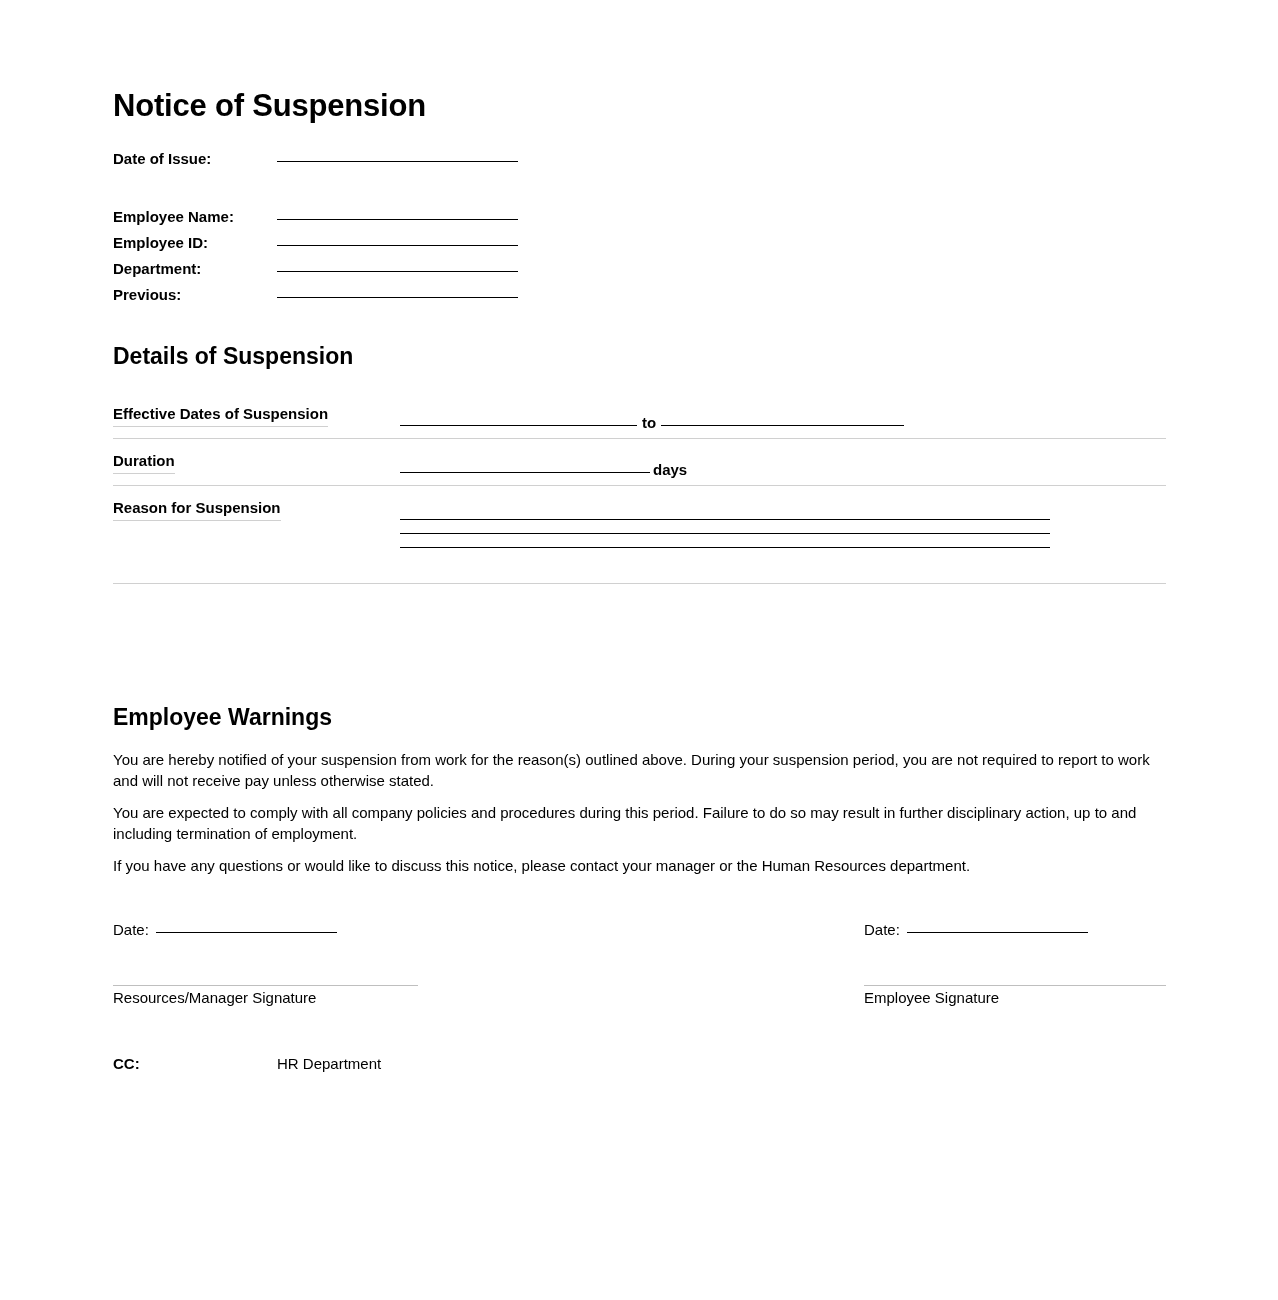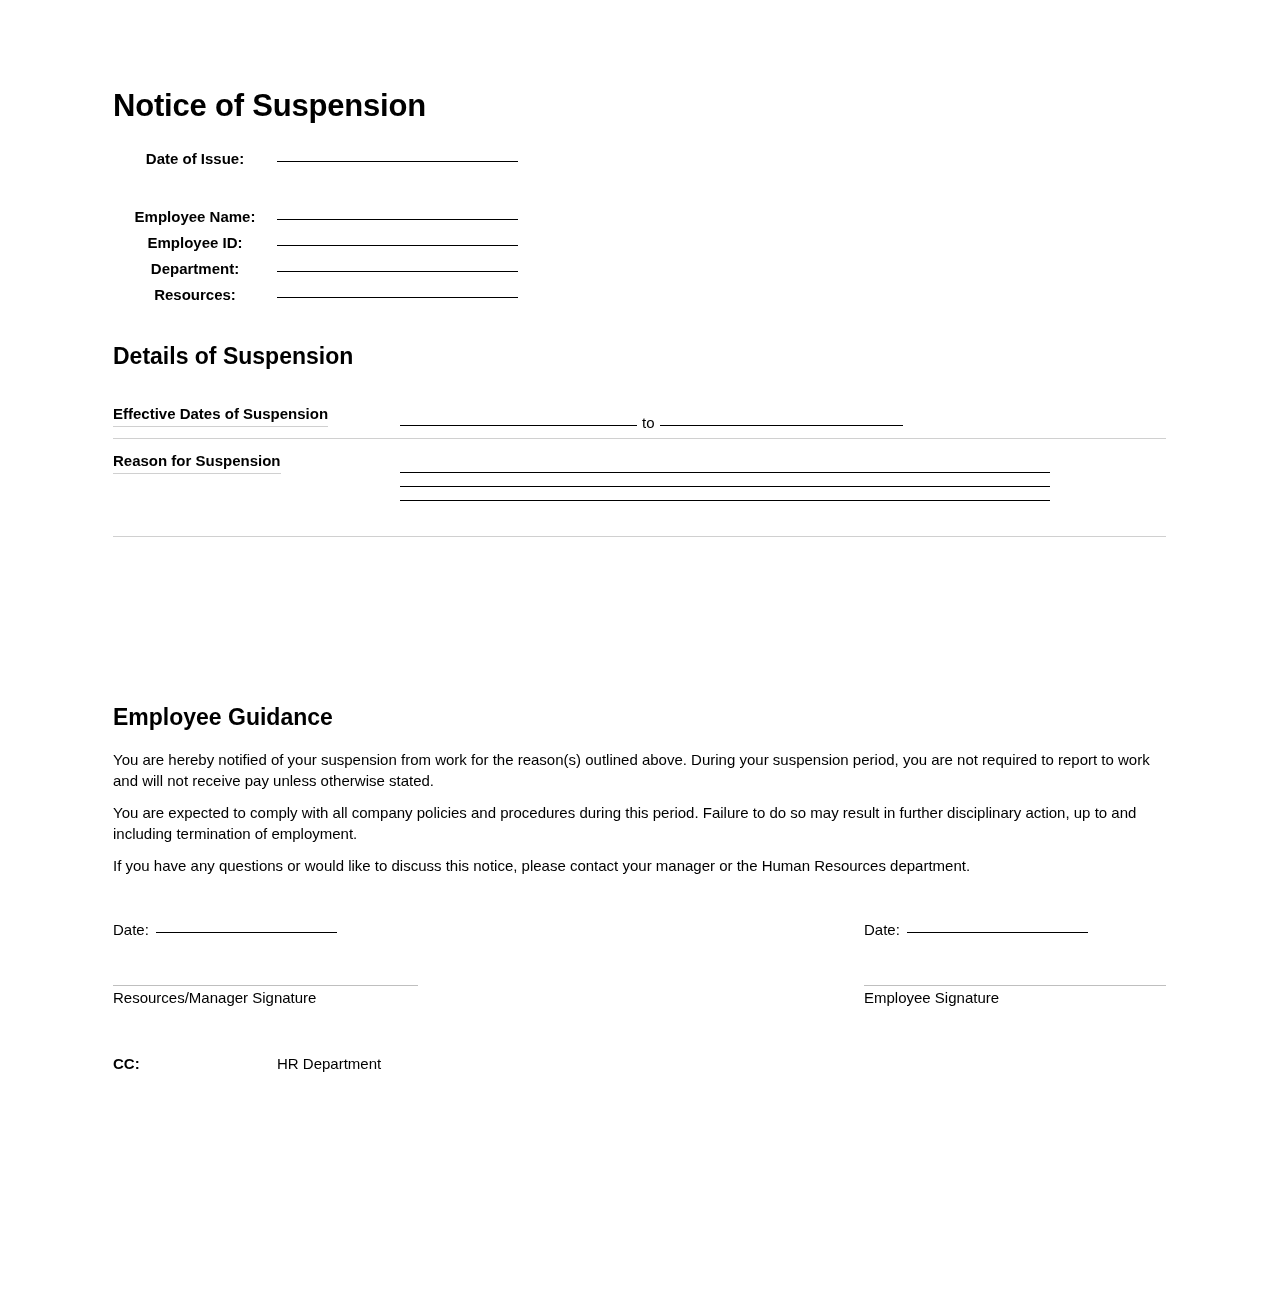--- a/index.html
+++ b/index.html
@@ -38,21 +38,20 @@
     display: flex;
     align-items: baseline;
     left: 113px;
   }
   .field-label {
     font-size: 15px;
     font-weight: bold;
     width: 164px;
     flex: 0 0 164px;
     line-height: 1.2;
-    text-align: center;
   }
   .field-blank {
     display: inline-block;
     height: 0;
     border-bottom: 1.6px solid #000;
     position: relative;
     top: -2px;
   }
   .blank-241 { width: 241px; }
 
@@ -93,20 +92,21 @@
     border-bottom: 1.3px solid #d0d0d0;
     padding-bottom: 3px;
     line-height: 1.2;
   }
   .dt-value-cell {
     flex: 1 1 auto;
     box-sizing: border-box;
     padding-top: 13px;
     padding-left: 0px;
     position: relative;
+    font-weight: bold;
   }
   .dt-inline {
     display: flex;
     align-items: baseline;
     font-size: 15px;
     padding-top: 9px;
   }
   .u-237 { width: 237px; }
   .u-243 { width: 243px; }
   .u-250 { width: 250px; }
@@ -211,59 +211,70 @@
     <span class="field-label">Employee ID:</span>
     <span class="field-blank blank-241"></span>
   </div>
 
   <div class="field-row" style="top:260px;">
     <span class="field-label">Department:</span>
     <span class="field-blank blank-241"></span>
   </div>
 
   <div class="field-row" style="top:286px;">
-    <span class="field-label">Resources:</span>
+    <span class="field-label">Previous:</span>
     <span class="field-blank blank-241"></span>
   </div>
 
   <div class="section-heading" style="top:345px;">Details of Suspension</div>
 
   <div class="details-table">
 
     <div class="dt-row row-h-effective">
       <div class="dt-label-cell">
         <span class="dt-label">Effective Dates of Suspension</span>
       </div>
       <div class="dt-value-cell">
         <div class="dt-inline">
           <span class="field-blank u-237"></span>
           <span class="sep-word">to</span>
           <span class="field-blank u-243"></span>
         </div>
       </div>
     </div>
 
+    <div class="dt-row row-h-duration">
+      <div class="dt-label-cell">
+        <span class="dt-label">Duration</span>
+      </div>
+      <div class="dt-value-cell">
+        <div class="dt-inline">
+          <span class="field-blank u-250"></span>
+          <span class="sep-word-right">days</span>
+        </div>
+      </div>
+    </div>
 
     <div class="dt-row row-h-reason">
       <div class="dt-label-cell">
         <span class="dt-label">Reason for Suspension</span>
       </div>
       <div class="dt-value-cell">
         <div class="lines-block">
           <div class="long-line"></div>
           <div class="long-line"></div>
           <div class="long-line"></div>
         </div>
       </div>
     </div>
 
 
   </div>
 
-  <div class="section-heading" style="top:706px;">Employee Guidance</div>
+  <div class="section-heading" style="top:706px;">Employee Warnings</div>
 
   <div class="guidance-para" style="top:803px;">You are expected to comply with all company policies and procedures during this period. Failure to do so may result in further disciplinary action, up to and including termination of employment.</div>
 
   <div class="guidance-para" style="top:750px;">You are hereby notified of your suspension from work for the reason(s) outlined above. During your suspension period, you are not required to report to work and will not receive pay unless otherwise stated.</div>
 
   <div class="guidance-para" style="top:856px;">If you have any questions or would like to discuss this notice, please contact your manager or the Human Resources department.</div>
 
   <div class="sig-date" style="left:113px; top:921px;">
     <span class="lbl">Date:</span>
     <span class="sig-blank"></span>

